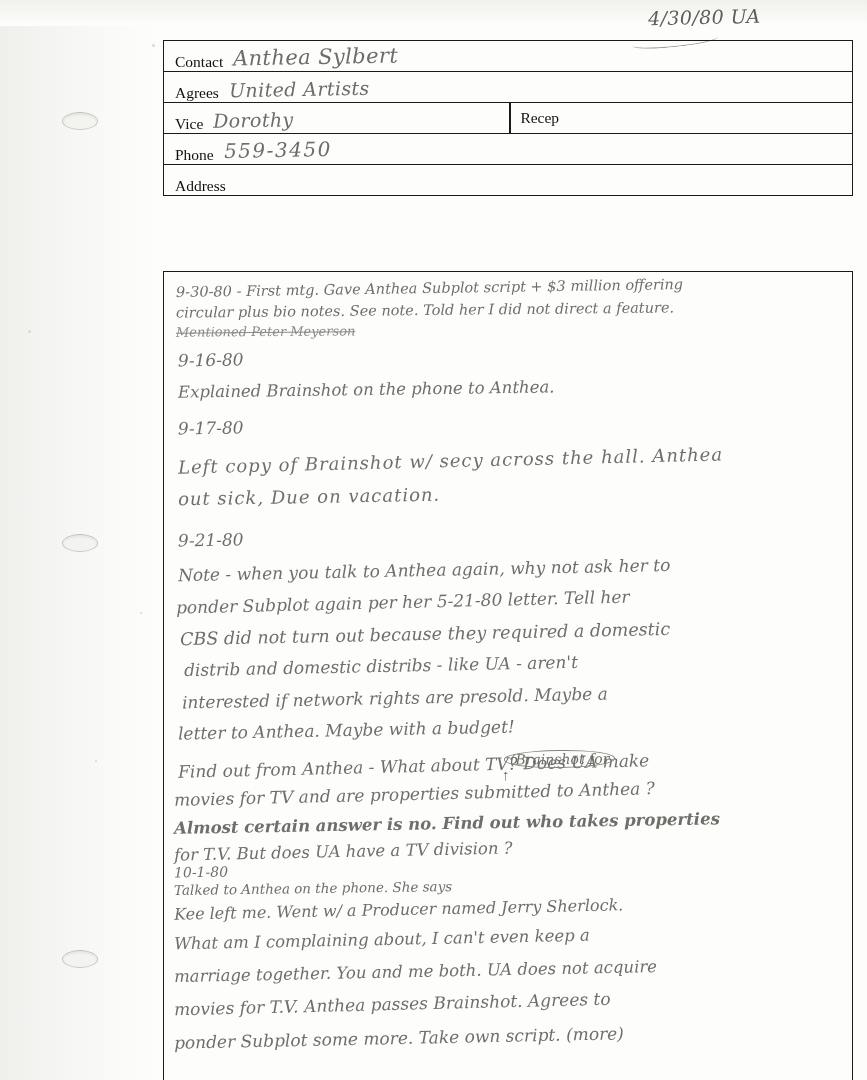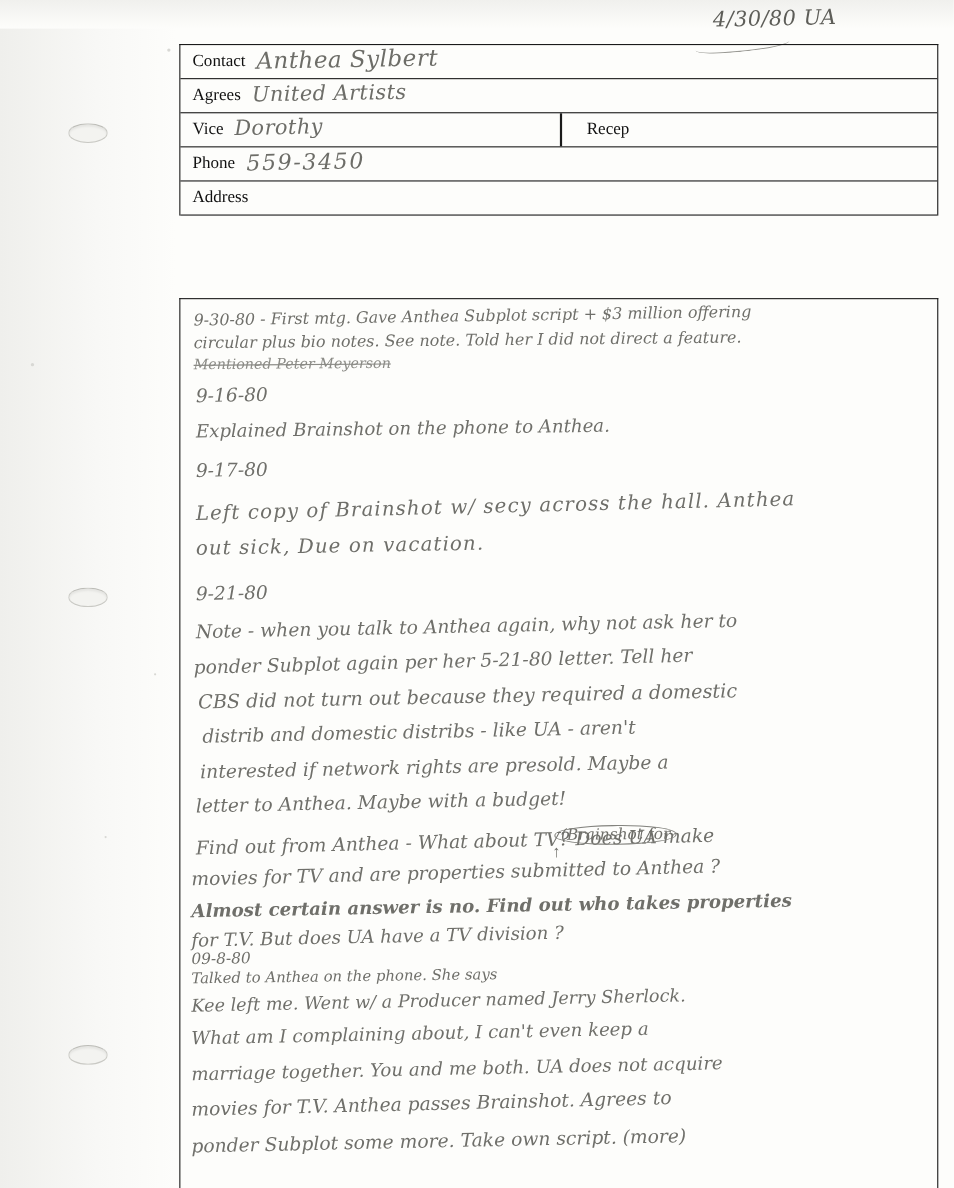--- a/index.html
+++ b/index.html
@@ -92,21 +92,21 @@
     width: 690px;
     border: 1.4px solid #1a1a1a;
     border-bottom: none;
     box-sizing: border-box;
   }
   .frow {
     position: relative;
     border-bottom: 1.4px solid #1a1a1a;
     height: 31px;
     display: flex;
-    align-items: center;
+    align-items: flex-end;
     box-sizing: border-box;
   }
   .flabel {
     font-family: "Liberation Serif", serif;
     font-size: 15.5px;
     color: #111;
     padding-left: 11px;
     padding-right: 6px;
     flex: 0 0 auto;
   }
@@ -125,21 +125,21 @@
     width: 1.4px;
     background: #1a1a1a;
   }
   .fcell2 {
     position: absolute;
     left: 50.2%;
     top: 0;
     bottom: 0;
     display: flex;
     align-items: center;
-    padding-left: 24px;
+    padding-left: 11px;
     box-sizing: border-box;
   }
 
   
   .notes {
     position: absolute;
     left: 163px;
     top: 271px;
     width: 690px;
     height: 809px;
@@ -257,21 +257,21 @@
       <span class="ins-box">(Brainshot for</span>
     </div>
     <div class="caret" style="left:338px; top:495px;">↑</div>
 
     <div class="note-line" style="left:10px; top:512px; font-size:17px; transform:rotate(-1.4deg);">movies for TV and are properties submitted to Anthea ?</div>
     <div class="note-line" style="left:10px; top:542px; font-size:16.5px; transform:rotate(-1deg);">
       <span style="font-weight:600;">Almost certain answer is no. Find out who takes properties</span>
     </div>
     <div class="note-line" style="left:10px; top:570px; font-size:16.5px; transform:rotate(-1.2deg);">for T.V. But does UA have a TV division ?</div>
 
-    <div class="note-line" style="left:10px; top:592px; font-size:14px; transform:rotate(-0.8deg);">09-8-80</div>
+    <div class="note-line" style="left:10px; top:592px; font-size:14px; transform:rotate(-0.8deg);">10-1-80</div>
     <div class="note-line" style="left:10px; top:608px; font-size:13.5px; transform:rotate(-0.8deg);">Talked to Anthea on the phone. She says</div>
     <div class="note-line" style="left:10px; top:628px; font-size:16px; transform:rotate(-1.2deg);">Kee left me. Went w/ a Producer named Jerry Sherlock.</div>
     <div class="note-line" style="left:10px; top:658px; font-size:16.5px; transform:rotate(-1.2deg);">What am I complaining about, I can't even keep a</div>
     <div class="note-line" style="left:10px; top:690px; font-size:16.5px; transform:rotate(-1.2deg);">marriage together. You and me both.  UA does not acquire</div>
     <div class="note-line" style="left:10px; top:722px; font-size:17px; transform:rotate(-1.4deg);">movies for T.V.  Anthea passes Brainshot.  Agrees to</div>
     <div class="note-line" style="left:10px; top:756px; font-size:17px; transform:rotate(-1.2deg);">ponder Subplot some more.  Take own script.  (more)</div>
 
   </div>
 </div>
 

